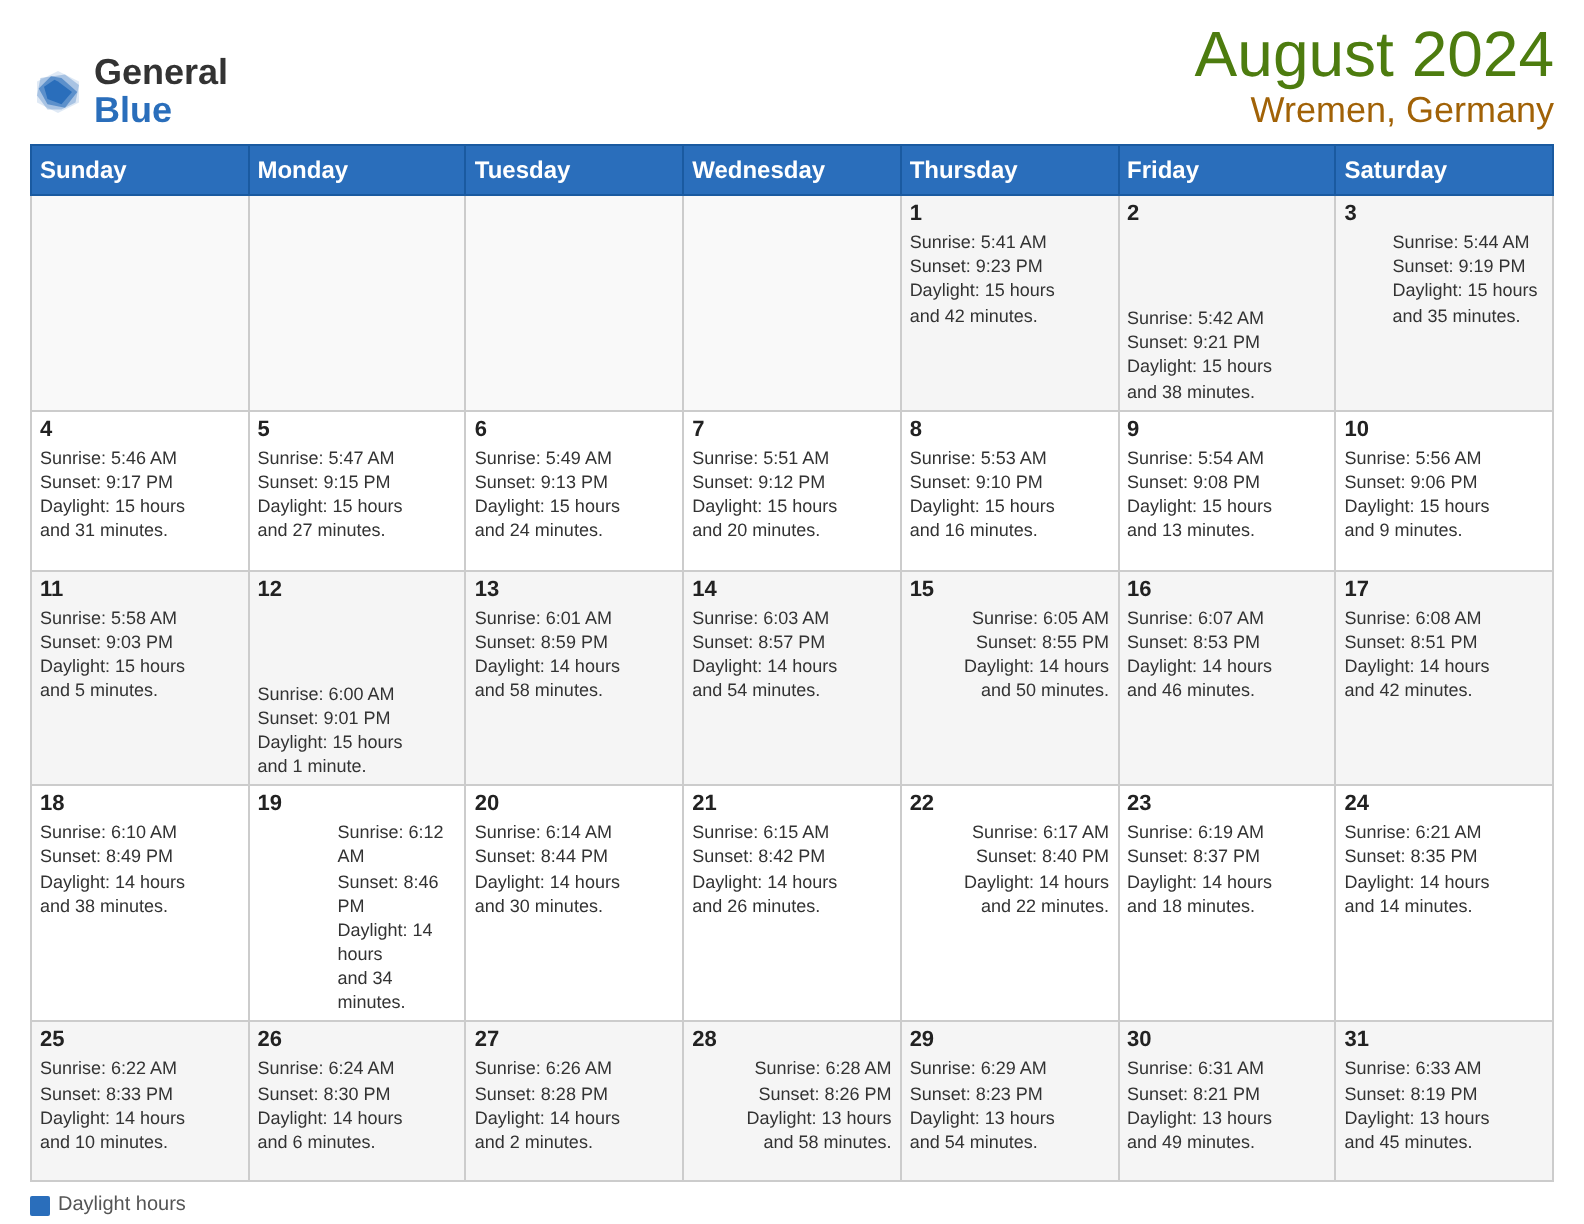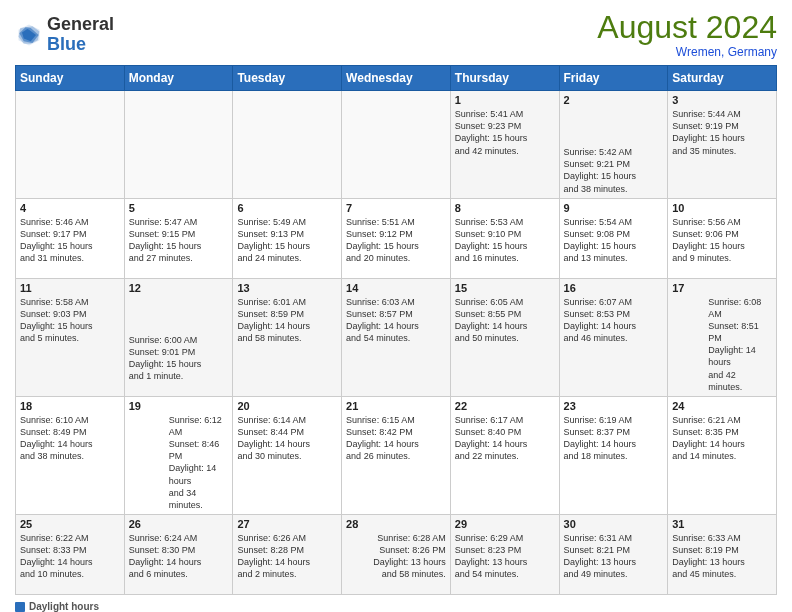--- a/index.html
+++ b/index.html
@@ -11,21 +11,21 @@
       overflow: hidden;
     }
     .page {
       width: 792px;
       height: 612px;
       padding: 10px 15px;
     }
     .header {
       display: flex;
       justify-content: space-between;
-      align-items: center;
+      align-items: flex-end;
       margin-bottom: 6px;
     }
     .logo {
       display: flex;
       align-items: center;
       gap: 4px;
     }
     .logo-text {
       font-size: 18px;
       font-weight: bold;
@@ -40,22 +40,22 @@
     .title-block {
       text-align: right;
     }
     .month-year {
       font-size: 32px;
       font-weight: normal;
       color: #4d7c0f;
       line-height: 1.1;
     }
     .location {
-      font-size: 12px;
-      color: #1d4ed8;
+      font-size: 18px;
+      color: #a16207;
     }
     .calendar {
       width: 100%;
       border-collapse: collapse;
       table-layout: fixed;
       border-radius: 29px;
     }
     .calendar th {
       background: #2a6ebb;
       color: #fff;
@@ -97,21 +97,20 @@
     }
     .footer {
       margin-top: 6px;
       font-size: 10px;
       color: #555;
     }
     .footer-item {
       display: inline-flex;
       align-items: center;
       gap: 4px;
-      font-weight: bold;
     }
     .footer-dot {
       width: 10px;
       height: 10px;
       background: #2a6ebb;
       display: inline-block;
       border-radius: 1px;
     }
   </style>
 </head>
@@ -166,21 +165,21 @@
           </td>
           <td>
             <span class="day-num">2</span>
             <div class="day-info" style="white-space: pre-line; margin-top: 40px;">Sunrise: 5:42 AM
 Sunset: 9:21 PM
 Daylight: 15 hours
 and 38 minutes.</div>
           </td>
           <td>
             <span class="day-num">3</span>
-            <div class="day-info" style="white-space: pre-line;">Sunrise: 5:44 AM
+            <div class="day-info" style="white-space: pre-line; margin-left: 24px;">Sunrise: 5:44 AM
 Sunset: 9:19 PM
 Daylight: 15 hours
 and 35 minutes.</div>
           </td>
         </tr>
         <tr>
           <td>
             <span class="day-num">4</span>
             <div class="day-info" style="white-space: pre-line;">Sunrise: 5:46 AM
 Sunset: 9:17 PM
@@ -254,35 +253,35 @@
           </td>
           <td>
             <span class="day-num">14</span>
             <div class="day-info" style="white-space: pre-line;">Sunrise: 6:03 AM
 Sunset: 8:57 PM
 Daylight: 14 hours
 and 54 minutes.</div>
           </td>
           <td>
             <span class="day-num">15</span>
-            <div class="day-info" style="white-space: pre-line;">Sunrise: 6:05 AM
+            <div class="day-info" style="white-space: pre-line; text-align: right;">Sunrise: 6:05 AM
 Sunset: 8:55 PM
 Daylight: 14 hours
 and 50 minutes.</div>
           </td>
           <td>
             <span class="day-num">16</span>
             <div class="day-info" style="white-space: pre-line;">Sunrise: 6:07 AM
 Sunset: 8:53 PM
 Daylight: 14 hours
 and 46 minutes.</div>
           </td>
           <td>
             <span class="day-num">17</span>
-            <div class="day-info" style="white-space: pre-line; margin-left: 36px;">Sunrise: 6:08 AM
+            <div class="day-info" style="white-space: pre-line;">Sunrise: 6:08 AM
 Sunset: 8:51 PM
 Daylight: 14 hours
 and 42 minutes.</div>
           </td>
         </tr>
         <tr>
           <td>
             <span class="day-num">18</span>
             <div class="day-info" style="white-space: pre-line;">Sunrise: 6:10 AM
 Sunset: 8:49 PM
@@ -305,21 +304,21 @@
           </td>
           <td>
             <span class="day-num">21</span>
             <div class="day-info" style="white-space: pre-line;">Sunrise: 6:15 AM
 Sunset: 8:42 PM
 Daylight: 14 hours
 and 26 minutes.</div>
           </td>
           <td>
             <span class="day-num">22</span>
-            <div class="day-info" style="white-space: pre-line;">Sunrise: 6:17 AM
+            <div class="day-info" style="white-space: pre-line; text-align: right;">Sunrise: 6:17 AM
 Sunset: 8:40 PM
 Daylight: 14 hours
 and 22 minutes.</div>
           </td>
           <td>
             <span class="day-num">23</span>
             <div class="day-info" style="white-space: pre-line;">Sunrise: 6:19 AM
 Sunset: 8:37 PM
 Daylight: 14 hours
 and 18 minutes.</div>

